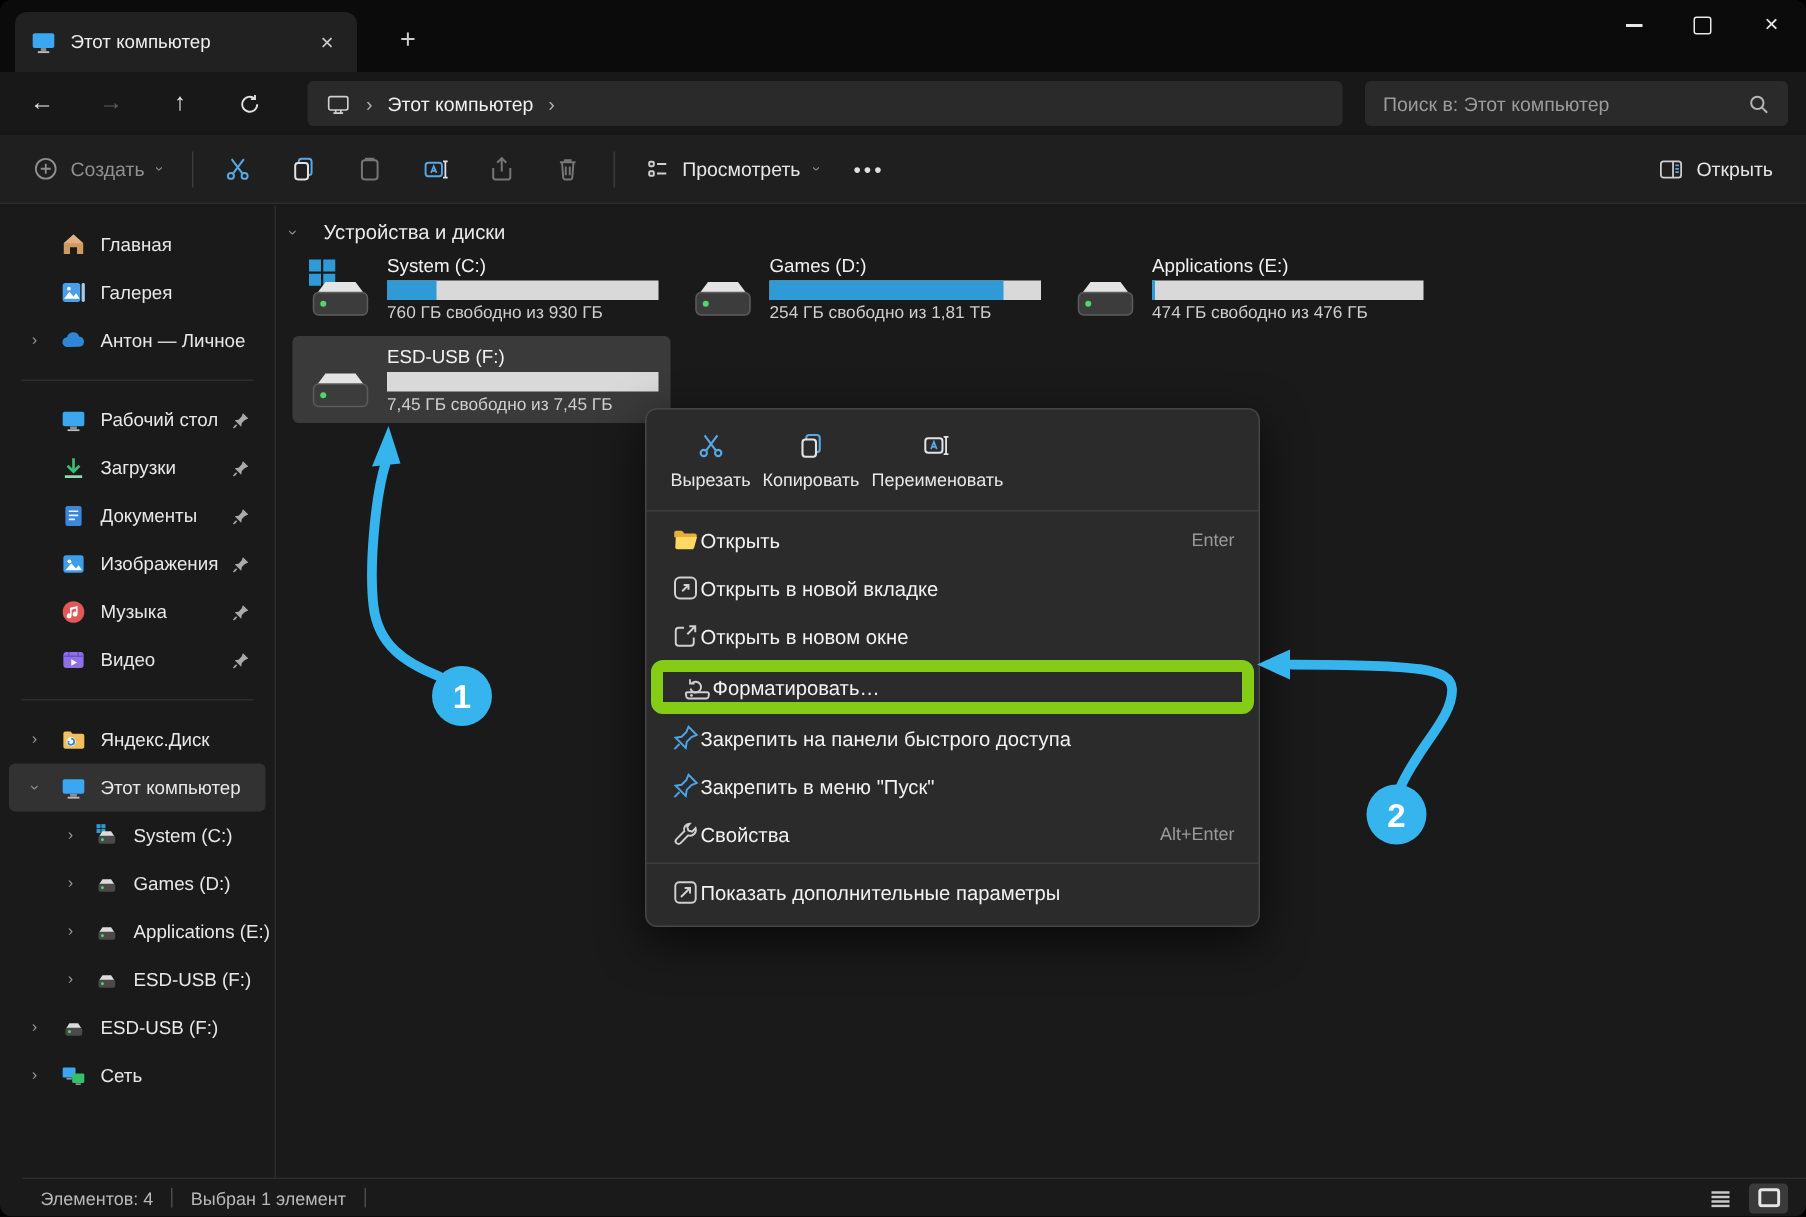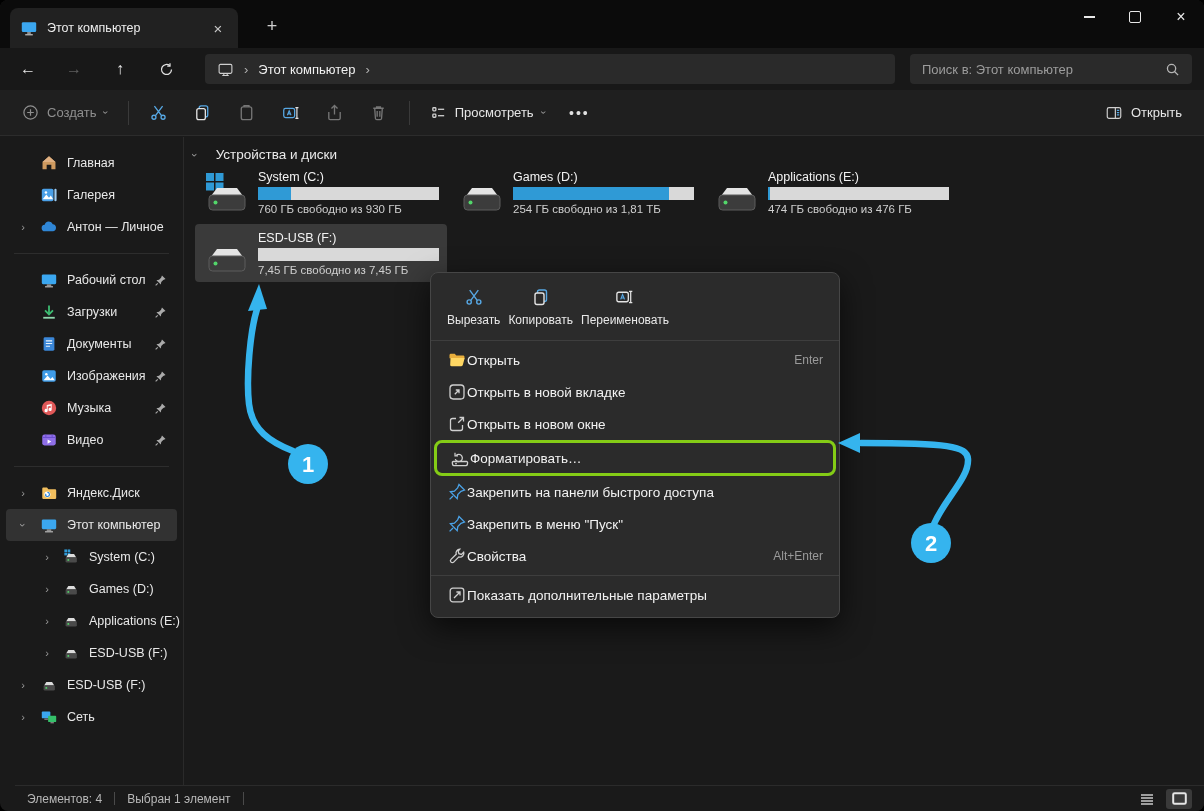--- a/index.html
+++ b/index.html
@@ -65,21 +65,21 @@
   .tcap{font-size:11.5px;color:#cfcfcf;white-space:nowrap;}
   
   .menu{position:absolute;left:430px;top:272px;width:410px;background:#2b2b2b;border:1px solid #464646;border-radius:8px;
     box-shadow:0 10px 30px rgba(0,0,0,.65);box-sizing:border-box;padding:6px 0 6px 0;z-index:20;}
   .qrow{display:flex;align-items:flex-start;gap:4px;padding:6px 14px 8px 14px;}
   .qa{display:flex;flex-direction:column;align-items:center;gap:6px;padding:2px 2px;border-radius:4px;}
   .qa .qlbl{font-size:12px;color:#e8e8e8;white-space:nowrap;}
   .msep{height:1px;background:#3e3e3e;margin:3px 0;}
   .mi{height:32px;display:flex;align-items:center;padding:0 16px;font-size:13.5px;color:#f2f2f2;}
   .mi .sc{margin-left:auto;color:#9a9a9a;font-size:12px;}
-  .mi.hl{height:36px;margin:0 3px;padding:0 13px;border:3px solid #84cc16;border-radius:8px;box-sizing:border-box;}
+  .mi.hl{height:36px;margin:0 3px;padding:0 13px;border:8px solid #84cc16;border-radius:8px;box-sizing:border-box;}
   .micon{width:20px;height:20px;flex:0 0 20px;}
   
   .statusbar{position:absolute;left:0;right:0;bottom:0;height:26px;background:#1a1a1a;border-top:1px solid #2b2b2b;
     display:flex;align-items:center;padding:0 12px;gap:12px;color:#b8b8b8;font-size:12px;box-sizing:border-box;margin-left:15px;}
   .stsep{width:1px;height:13px;background:#4a4a4a;}
   .viewtoggles{margin-left:auto;display:flex;gap:6px;}
   .vbtn{width:26px;height:20px;display:flex;align-items:center;justify-content:center;border-radius:3px;}
   .vbtn.active{background:#3a3a3a;}
   
   .overlay{position:absolute;inset:0;z-index:50;pointer-events:none;}

